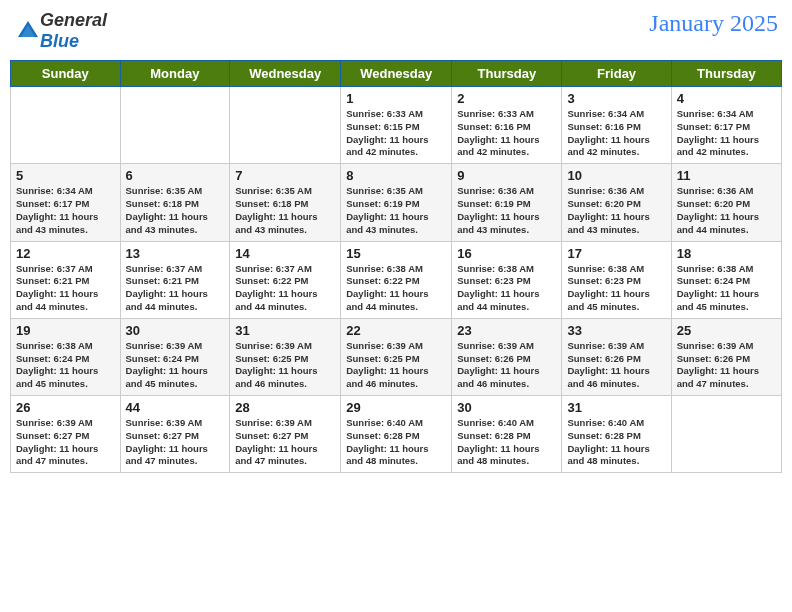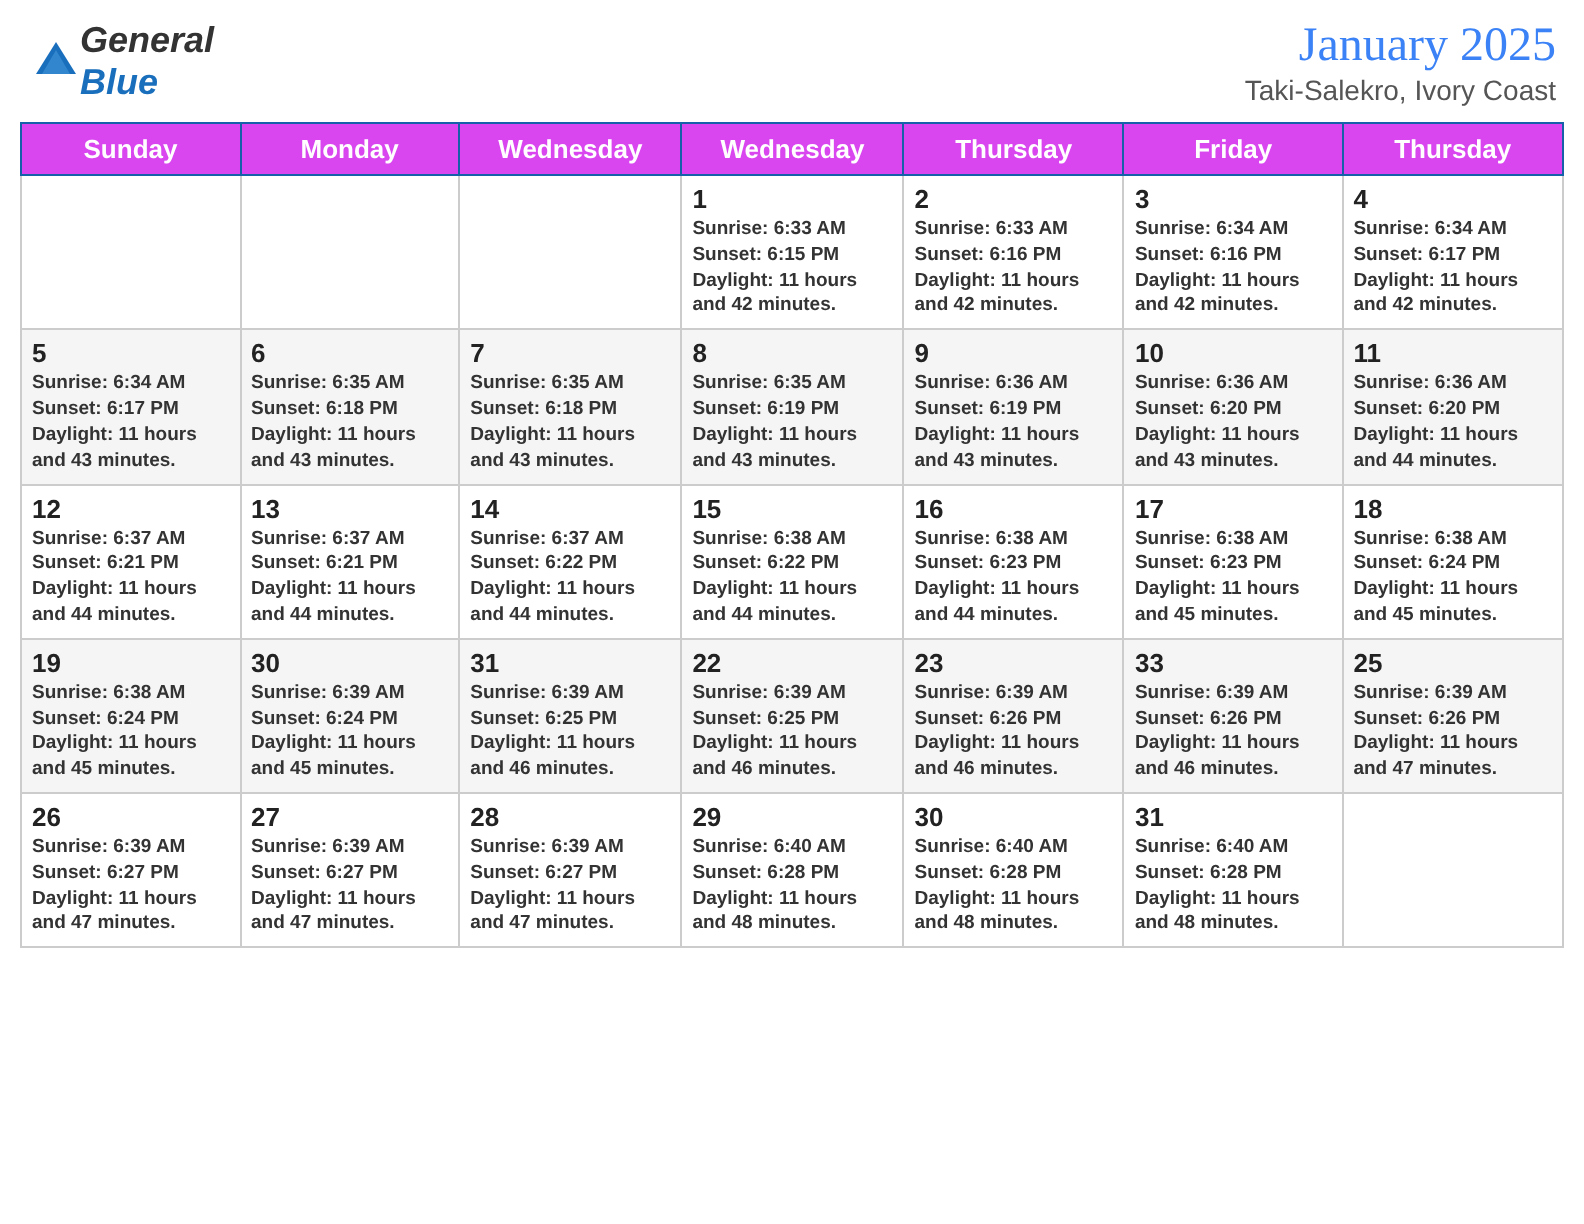--- a/index.html
+++ b/index.html
@@ -50,21 +50,21 @@
     .location-title {
       font-size: 14px;
       color: #555;
     }
     .calendar-table {
       width: 100%;
       border-collapse: collapse;
       border: 1px solid #ccc;
     }
     .calendar-table th {
-      background-color: #d946ef;
+      background-color: #4d7c0f;
       color: white;
       text-align: center;
       padding: 5px 4px;
       font-size: 13px;
       font-weight: bold;
       border: 1px solid #1560a8;
       margin-left: 32px;
     }
     .calendar-table td {
       border: 1px solid #ccc;
@@ -102,21 +102,20 @@
       <polygon points="12,2 22,18 2,18" fill="#1a6fbd"></polygon>
       <polygon points="12,6 19,18 5,18" fill="#4a9de0" opacity="0.5"></polygon>
     </svg>
     <div>
       <span class="logo-text-general">General</span><br>
       <span class="logo-text-blue">Blue</span>
     </div>
   </div>
   <div class="title-area">
     <div class="month-title">January 2025</div>
-    <div class="location-title">Taki-Salekro, Ivory Coast</div>
   </div>
 </div>
 
 <table class="calendar-table">
   <thead>
     <tr id="weekday-header">
     <th>Sunday</th>
         <th>Monday</th>
         <th>Wednesday</th>
         <th>Wednesday</th>
@@ -288,21 +287,21 @@
         </td>
       </tr>
       <tr>
         <td>
           <div class="day-number">26</div>
           <div class="day-info" style="white-space: pre-line;">Sunrise: 6:39 AM
 Sunset: 6:27 PM
 Daylight: 11 hours and 47 minutes.</div>
         </td>
         <td>
-          <div class="day-number">27</div>
+          <div class="day-number">44</div>
           <div class="day-info" style="white-space: pre-line;">Sunrise: 6:39 AM
 Sunset: 6:27 PM
 Daylight: 11 hours and 47 minutes.</div>
         </td>
         <td>
           <div class="day-number">28</div>
           <div class="day-info" style="white-space: pre-line;">Sunrise: 6:39 AM
 Sunset: 6:27 PM
 Daylight: 11 hours and 47 minutes.</div>
         </td>

